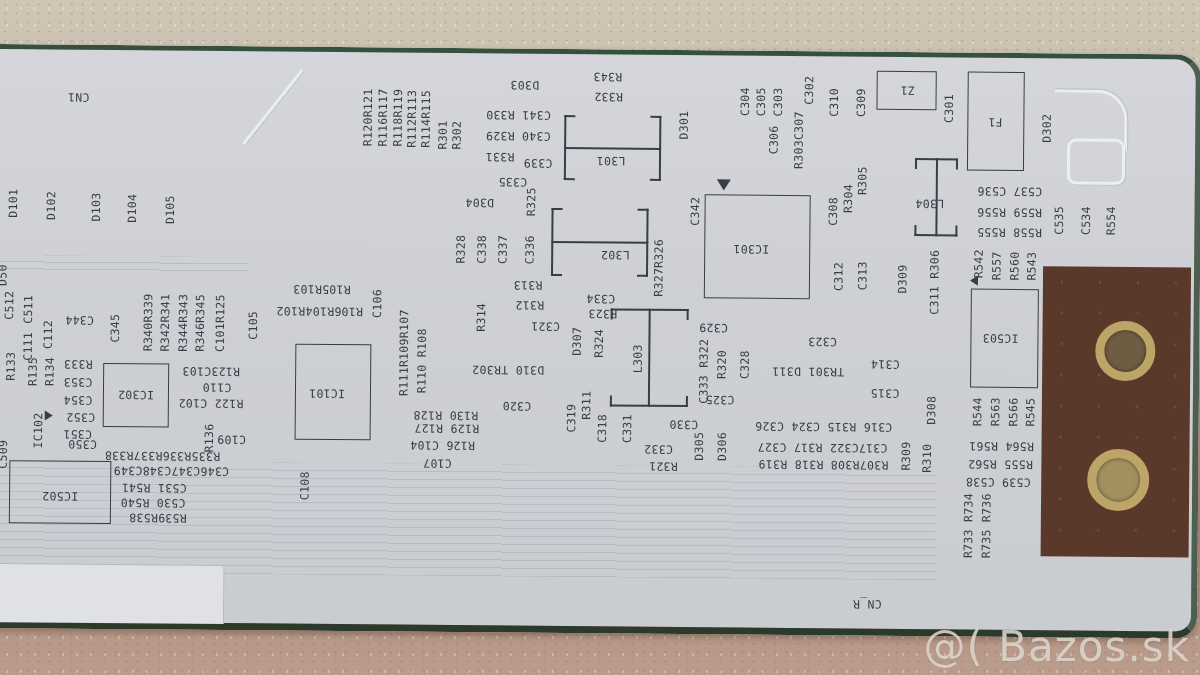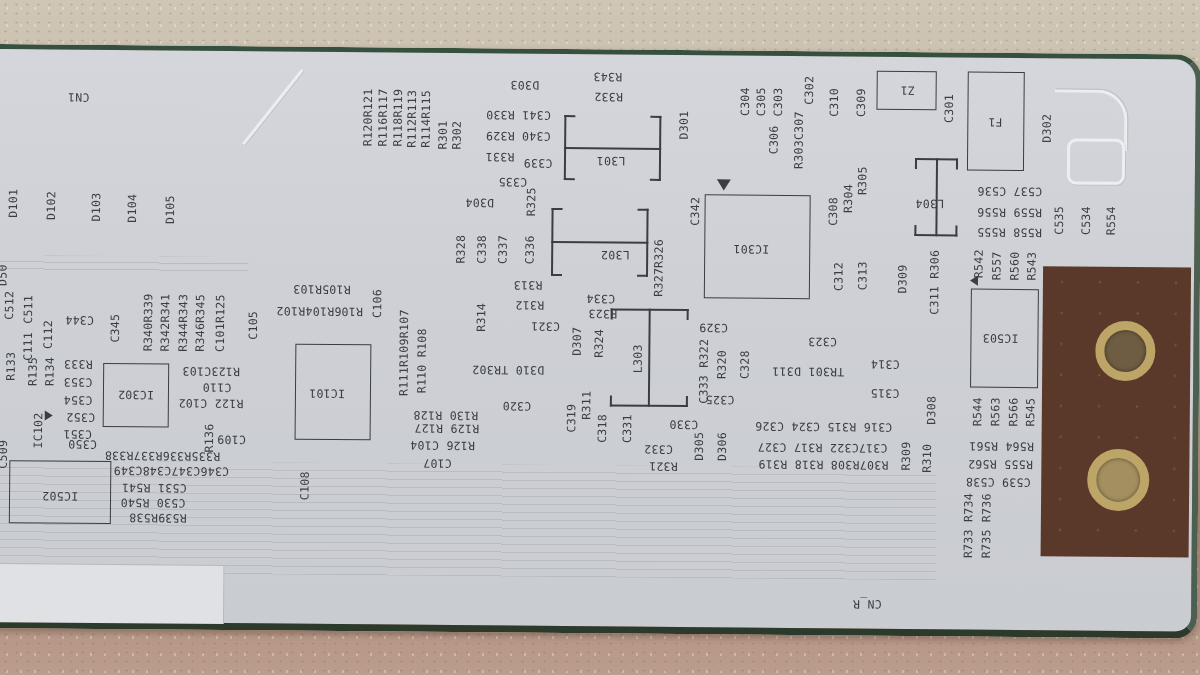--- a/index.html
+++ b/index.html
@@ -238,13 +238,14 @@
         <span class="lbl v" style="left: 19px; top: 405px;">C509</span>
         <span class="lbl u" style="left: 178px; top: 405px;">R335R336R337R338</span>
         <span class="lbl u" style="left: 187px; top: 420px;">C346C347C348C349</span>
         <span class="lbl u" style="left: 170px; top: 437px;">C531 R541</span>
         <span class="lbl u" style="left: 169px; top: 452px;">C530 R540</span>
         <span class="lbl u" style="left: 174px; top: 467px;">R539R538</span>
         <span class="lbl u" style="left: 76px; top: 446px;">IC502</span>
         <span class="lbl u" style="left: 884px; top: 547px;">CN_R</span>
       </div>
   </div>
+  <div class="watermark">@( Bazos.sk</div>
 </div>
 
 </body></html>

